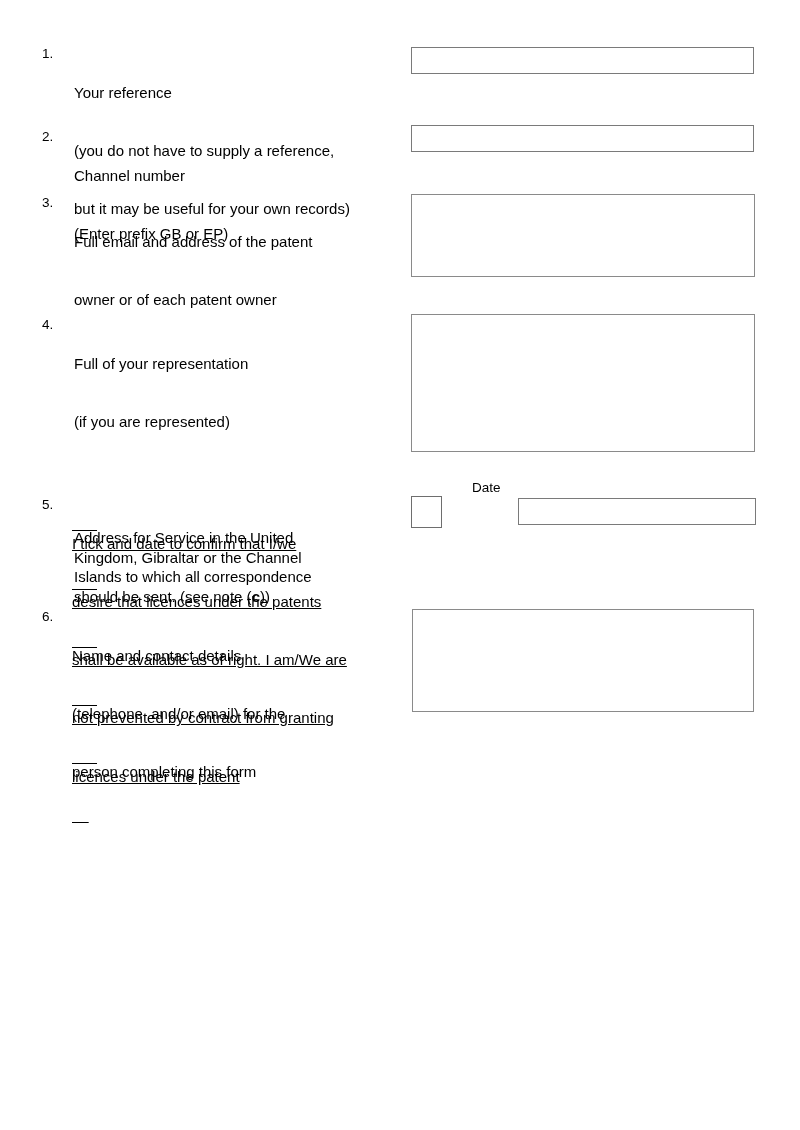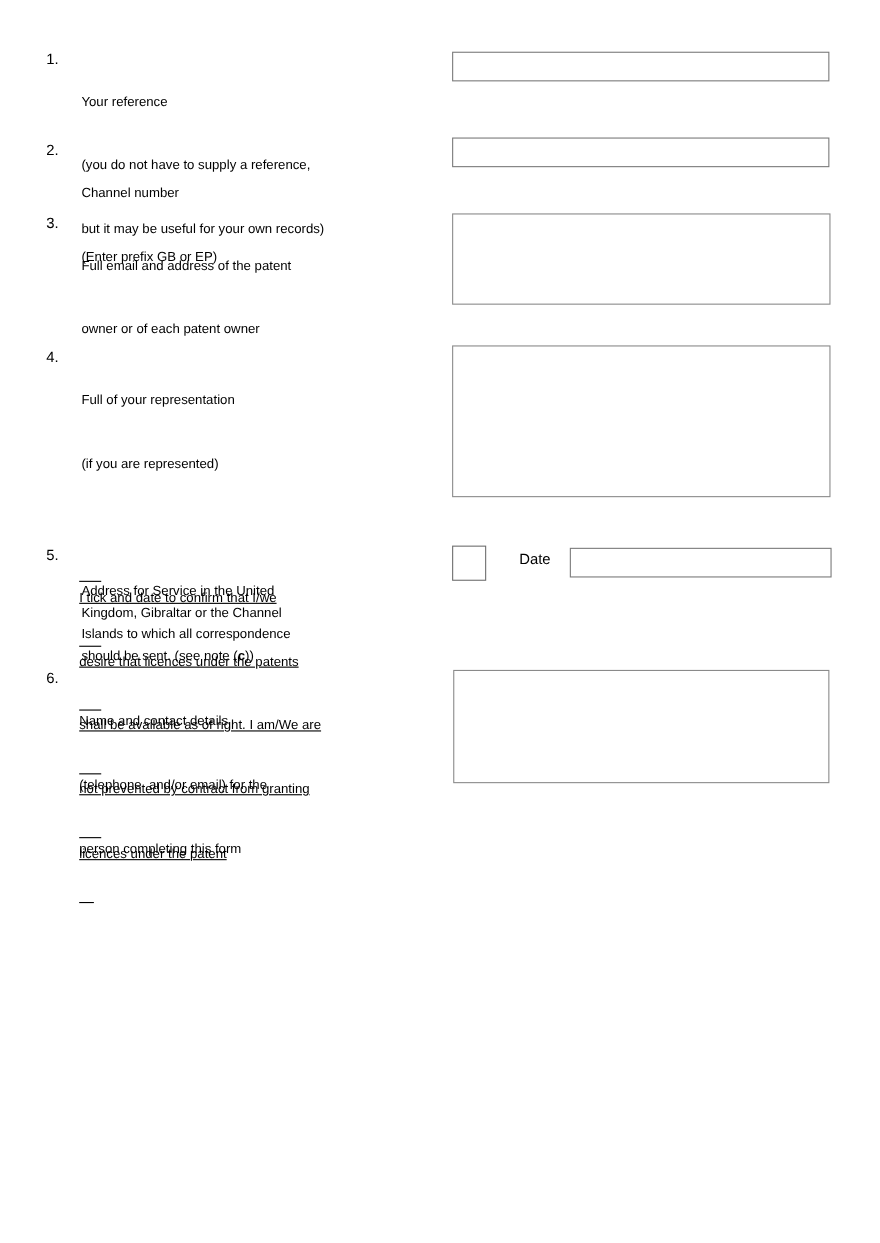--- a/index.html
+++ b/index.html
@@ -38,21 +38,21 @@
     width: 26px;
     text-align: left;
     font-size: 13.5px;
     line-height: 19.4px;
     color: #000;
   }
   .item-text {
     position: absolute;
     left: 32px;
     top: 0;
-    font-size: 12px;
+    font-size: 15px;
     line-height: 19.4px;
     color: #000;
     white-space: pre-wrap;
   }
   .item-text .para {
     margin: 0;
     padding: 0;
   }
   .item-text .gap {
     height: 19.4px;
@@ -136,21 +136,21 @@
     <div class="item-num">5.</div>
     <div class="item-text" style="left:30px;text-decoration:underline;">
       <div class="para">I tick and date to confirm that I/we</div>
       <div class="para">desire that licences under the patents</div>
       <div class="para">shall be available as of right. I am/We are</div>
       <div class="para">not prevented by contract from granting</div>
       <div class="para">licences under the patent</div>
     </div>
   </div>
   <div class="checkbox" style="left:411px; top:496px; width:31px; height:32px;"></div>
-  <div class="date-label" style="left:472px; top:499px;">Date</div>
+  <div class="date-label" style="left:472px; top:478px;">Date</div>
   <input class="field field-line" type="text" style="left: 518px; top: 498px; width: 238px; height: 27px; padding: 0px 4px; font-family: &quot;Liberation Sans&quot;, sans-serif; font-size: 13.5px;" value="">
 
   <div class="form-item" style="left:42px; top:607px; width:350px;">
     <div class="item-num">6.</div>
     <div class="item-text" style="left:30px;">
       <div class="para">Name and contact details</div>
       <div class="para">(telephone  and/or email) for the</div>
       <div class="para">person completing this form</div>
     </div>
   </div>

